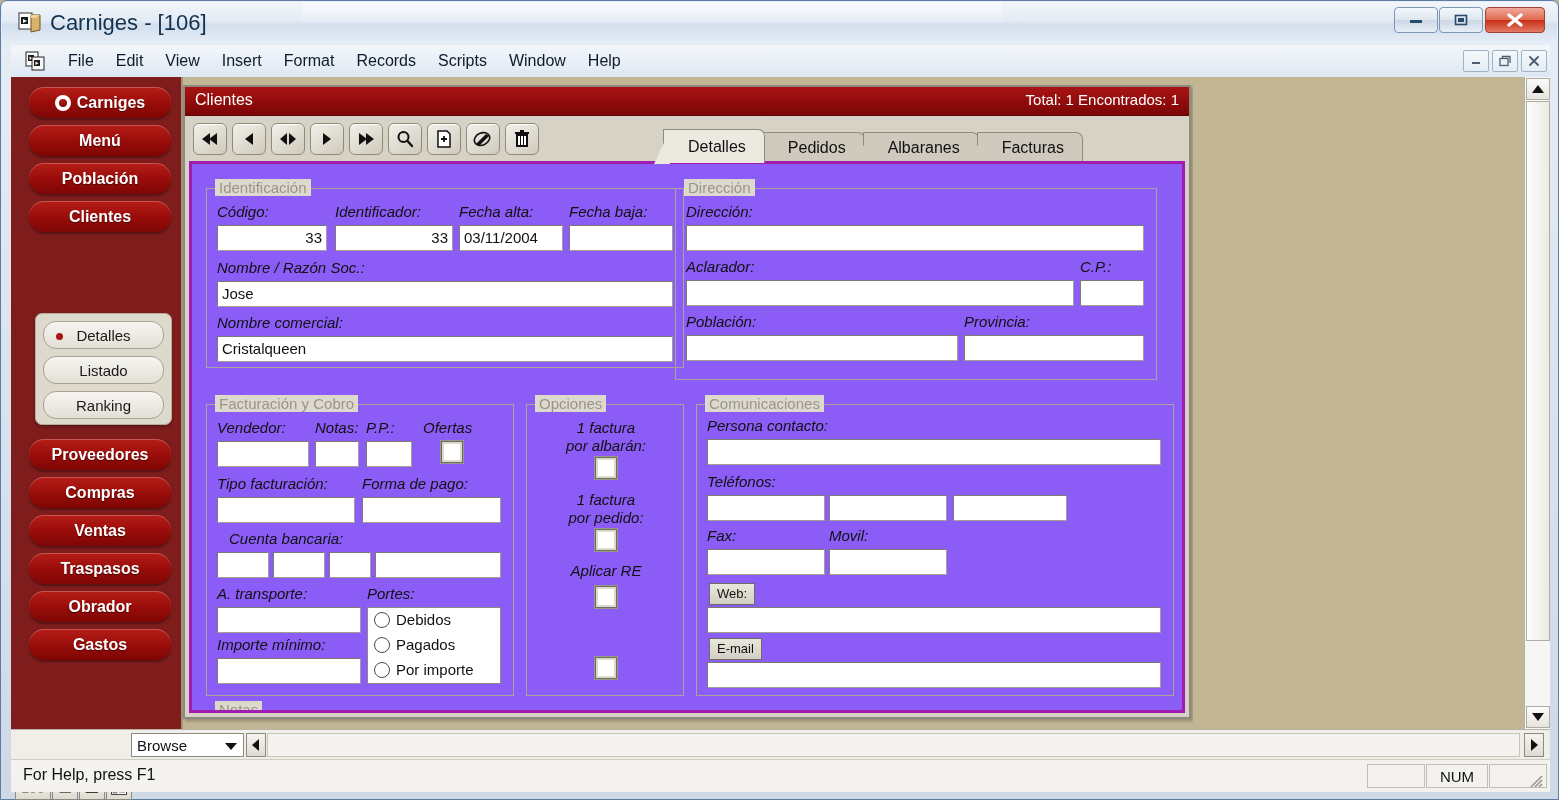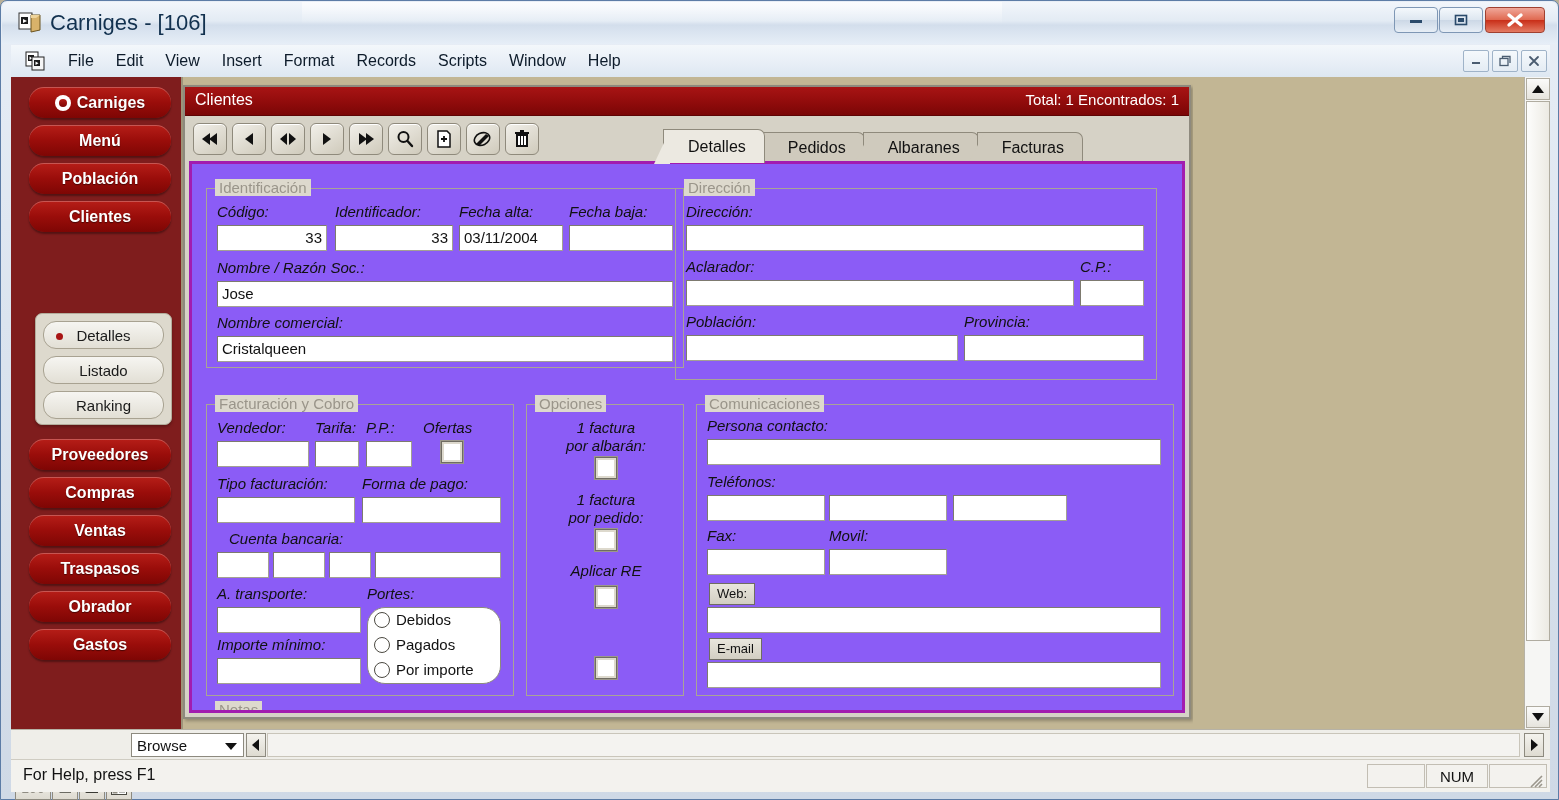--- a/index.html
+++ b/index.html
@@ -506,21 +506,21 @@
           <span class="lbl" style="left:288px;top:124px;">Provincia:</span>
           <div class="fld" style="left:288px;top:146px;width:180px;height:26px;"></div>
         </div>
 
         <div class="group" style="left:14px;top:240px;width:308px;height:292px;">
           <span class="grp-title">Facturación y Cobro</span>
 
           <span class="lbl" style="left:10px;top:14px;">Vendedor:</span>
           <div class="fld" style="left:10px;top:36px;width:92px;height:26px;"></div>
 
-          <span class="lbl" style="left:108px;top:14px;">Tarifa:</span>
+          <span class="lbl" style="left:108px;top:14px;">Notas:</span>
           <div class="fld" style="left:108px;top:36px;width:44px;height:26px;"></div>
 
           <span class="lbl" style="left:159px;top:14px;">P.P.:</span>
           <div class="fld" style="left:159px;top:36px;width:46px;height:26px;"></div>
 
           <span class="lbl" style="left:216px;top:14px;">Ofertas</span>
           <div class="chk" style="left:234px;top:36px;"></div>
 
           <span class="lbl" style="left:10px;top:70px;">Tipo facturación:</span>
           <div class="fld" style="left:10px;top:92px;width:138px;height:26px;"></div>
@@ -534,21 +534,21 @@
           <div class="fld" style="left:122px;top:147px;width:42px;height:26px;"></div>
           <div class="fld" style="left:168px;top:147px;width:126px;height:26px;"></div>
 
           <span class="lbl" style="left:10px;top:180px;">A. transporte:</span>
           <div class="fld" style="left:10px;top:202px;width:144px;height:26px;"></div>
 
           <span class="lbl" style="left:10px;top:231px;">Importe mínimo:</span>
           <div class="fld" style="left:10px;top:253px;width:144px;height:26px;"></div>
 
           <span class="lbl" style="left:160px;top:180px;">Portes:</span>
-          <div class="radio-box" style="left:160px;top:202px;width:134px;height:77px;border-radius:18px;">
+          <div class="radio-box" style="left:160px;top:202px;width:134px;height:77px;">
             <div class="radio" style="left:6px;top:3px;">
               <span class="ring"></span>
               <span>Debidos</span>
             </div>
             <div class="radio" style="left:6px;top:28px;">
               <span class="ring"></span>
               <span>Pagados</span>
             </div>
             <div class="radio" style="left:6px;top:53px;">
               <span class="ring"></span>

